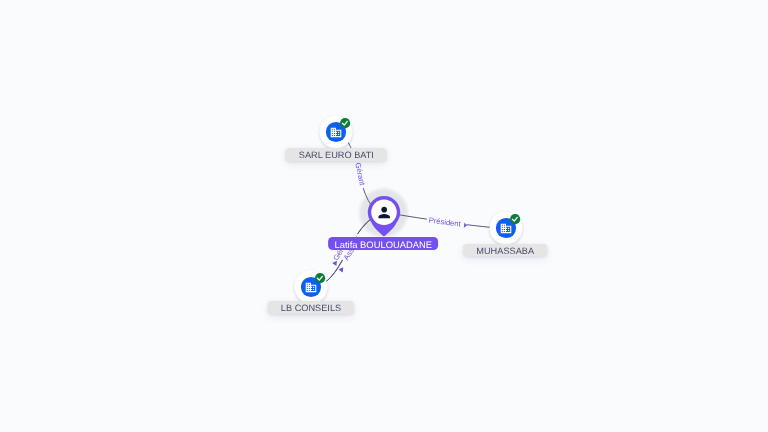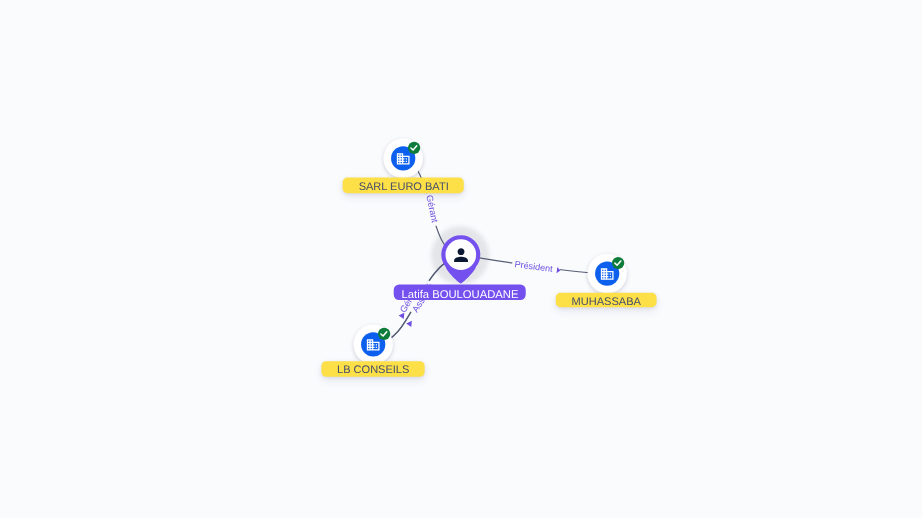--- a/index.html
+++ b/index.html
@@ -6,21 +6,21 @@
   html,body{margin:0;padding:0;}
   body{width:768px;height:432px;overflow:hidden;background:#fafbfd;
        font-family:"Liberation Sans",sans-serif;
        -webkit-font-smoothing:antialiased;text-rendering:geometricPrecision;}
   .stage{position:relative;width:768px;height:432px;background:#fafbfd;}
   svg.layer{position:absolute;left:0;top:0;width:768px;height:432px;display:block;}
   .edge-line{fill:none;stroke:#565e76;stroke-width:1;}
   .edge-label{font-family:"Liberation Sans",sans-serif;font-size:7.6px;fill:#6e51e0;
               text-rendering:geometricPrecision;shape-rendering:geometricPrecision;}
   .chip{position:absolute;box-sizing:border-box;white-space:nowrap;transform:translateX(-50%);
-        border-radius:4px;background:#fde047;color:#454c6b;
+        border-radius:4px;background:#e5e5e5;color:#454c6b;
         font-size:9.2px;line-height:15px;height:12.9px;padding:0 13px;
         box-shadow:0 1px 3px rgba(40,46,95,.10),0 3px 8px rgba(40,46,95,.09);}
   .chip.person{background:#7451ef;color:#fff;border-radius:4.5px;font-size:9.4px;
                line-height:15.3px;height:13.2px;padding:0 6.2px;box-shadow:none;}
 </style>
 </head>
 <body>
 
 <div class="stage">
 

